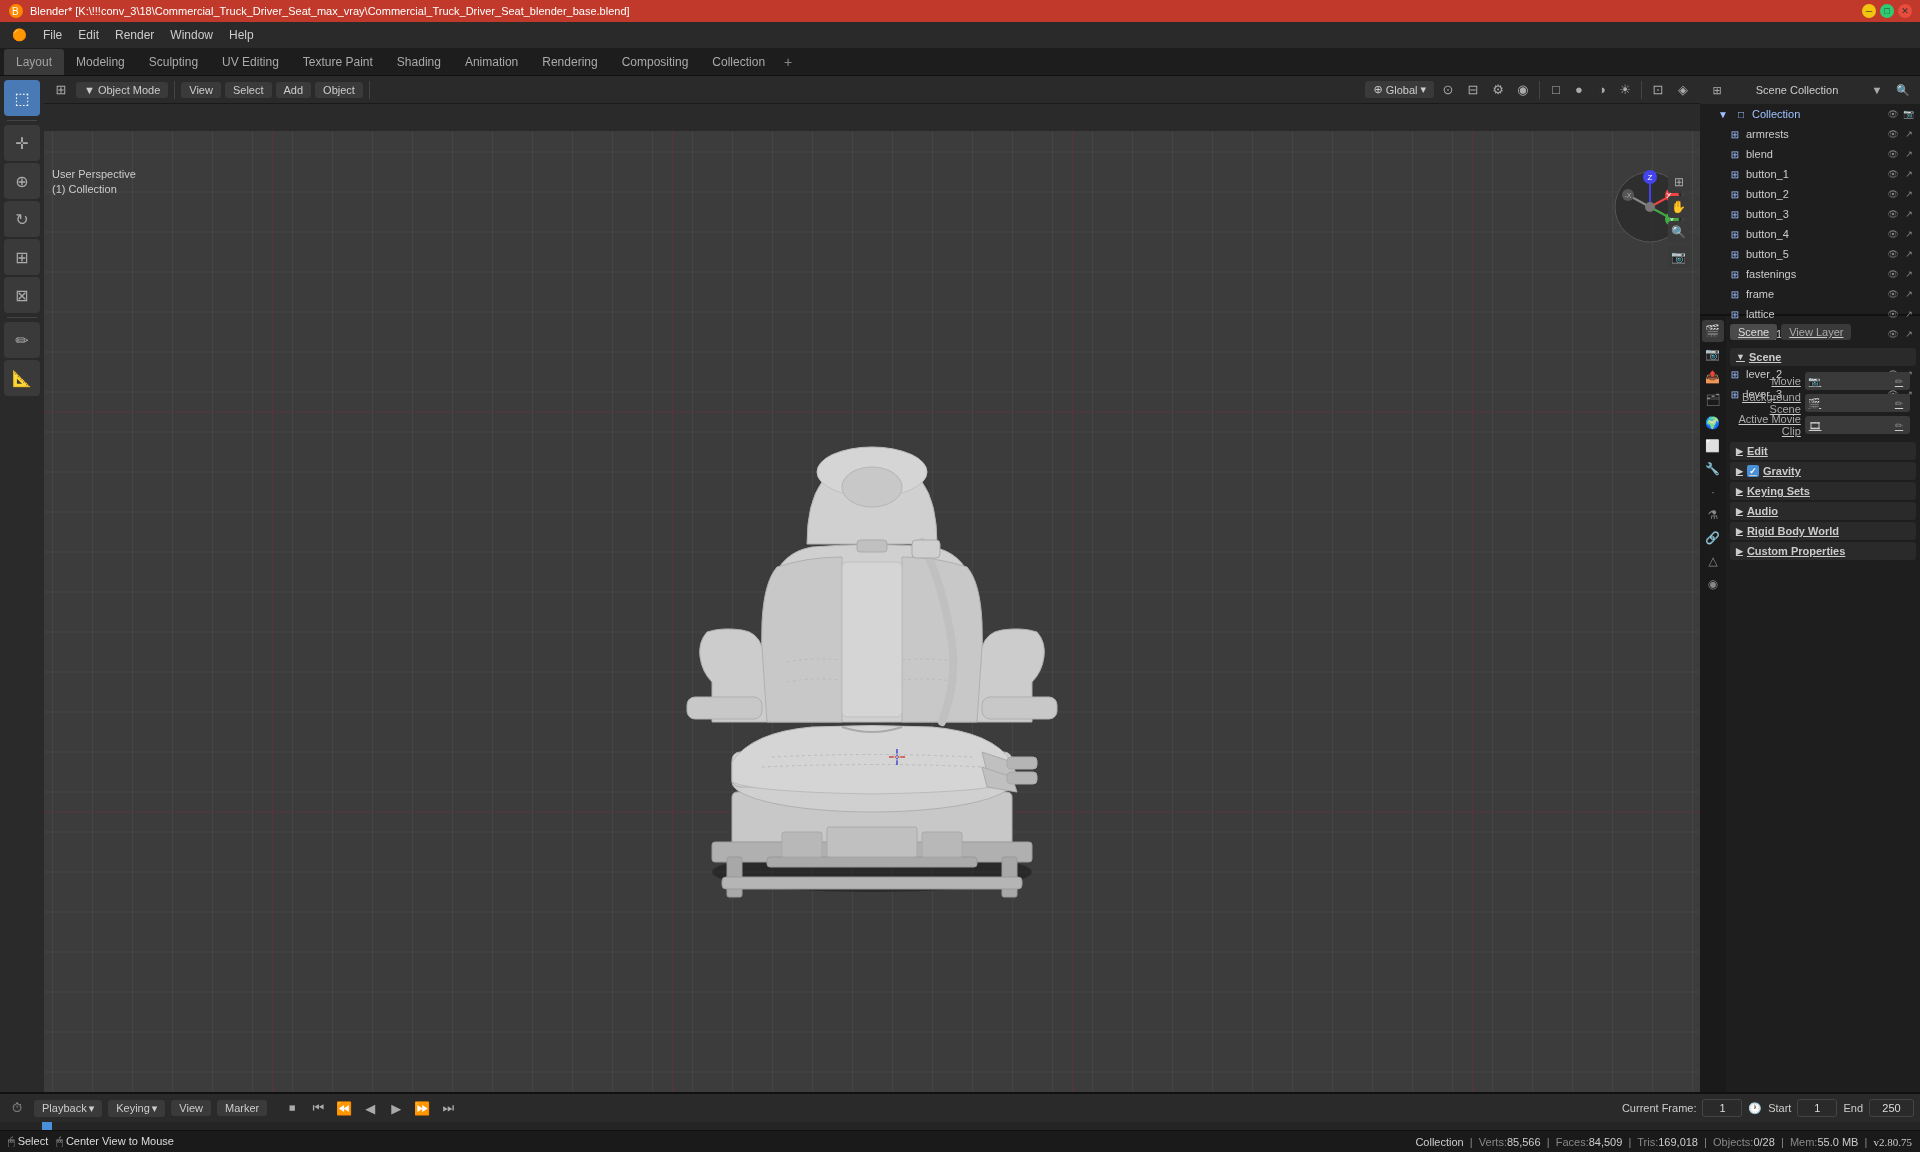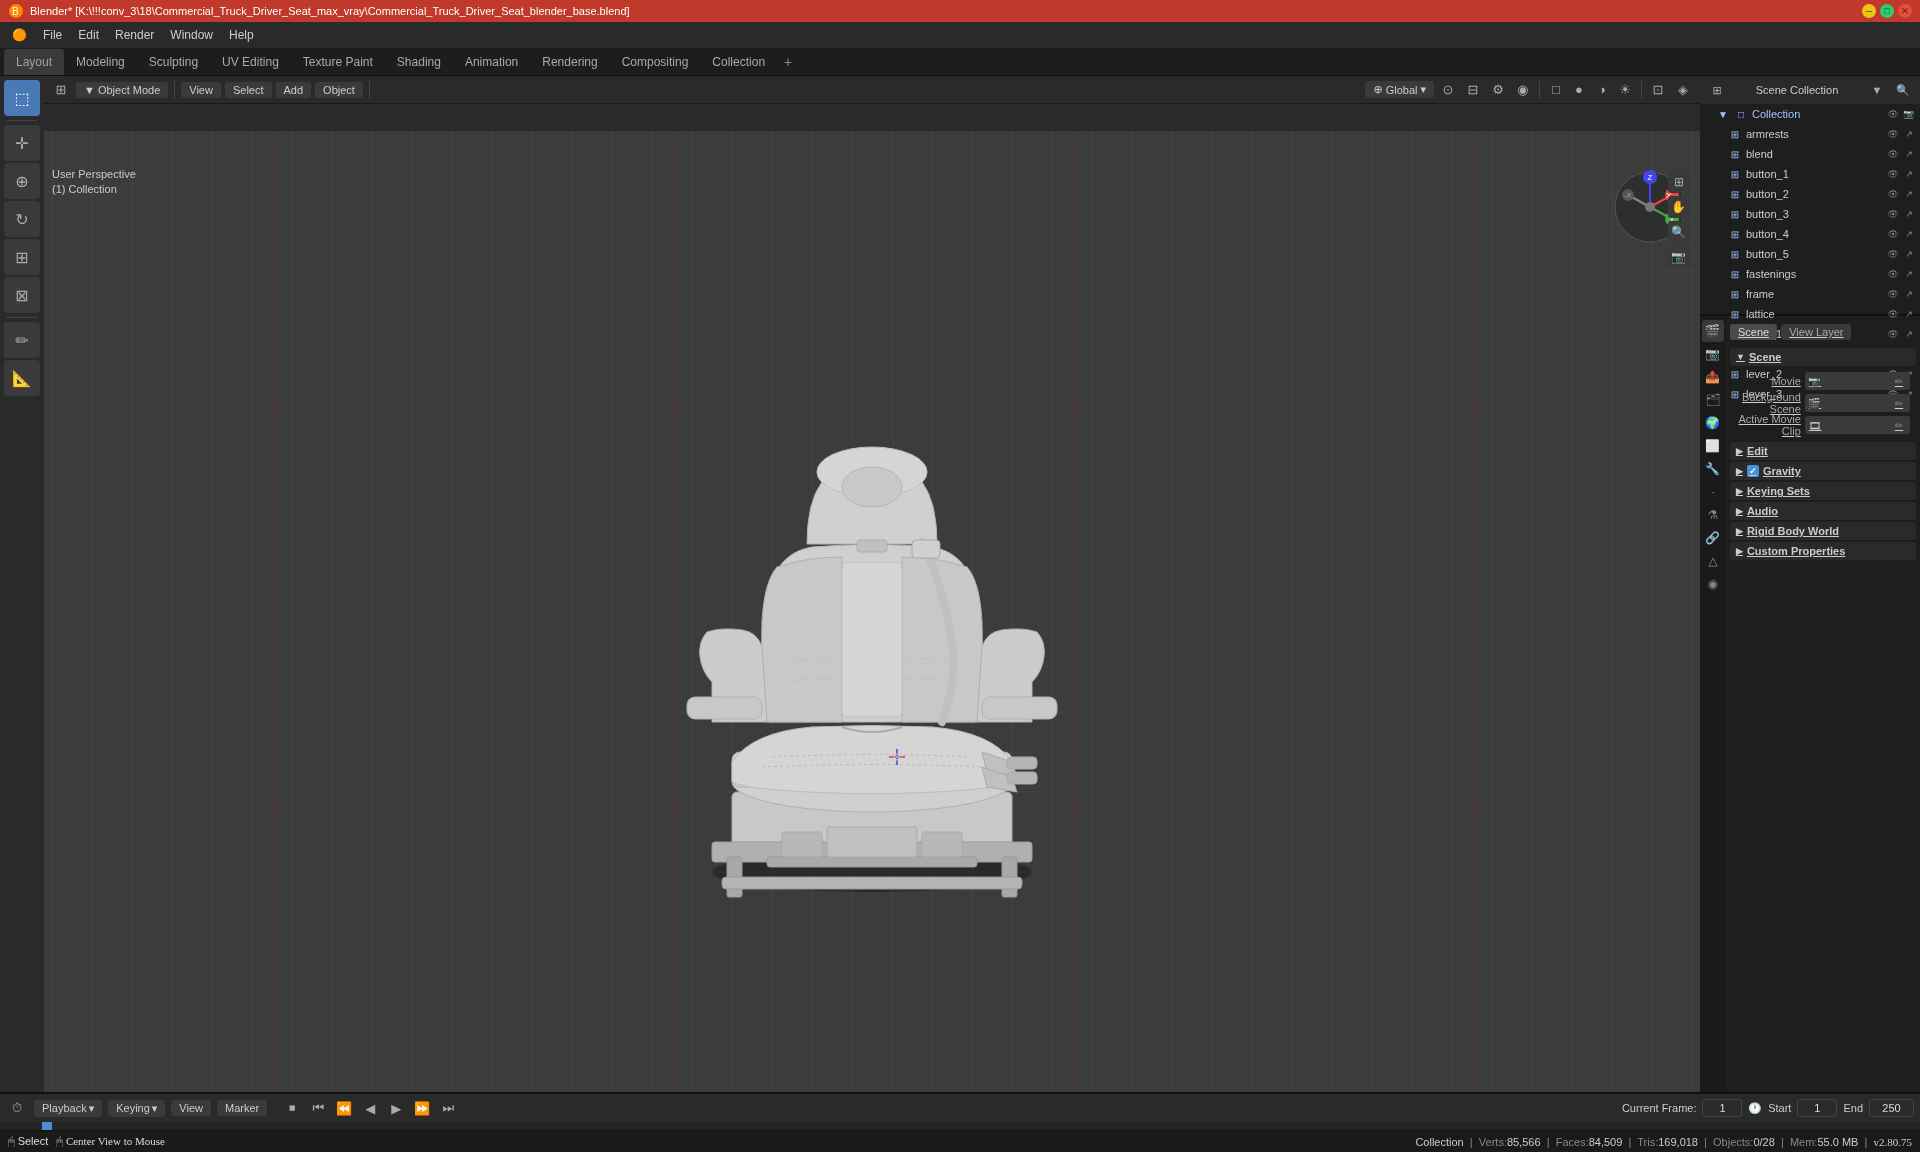--- a/index.html
+++ b/index.html
@@ -1164,21 +1164,21 @@
       </div>
     </div>
   </div>
 </div>
 
 <div id="status-bar">
   <div class="status-item">
     <span>🖱 </span><span style="color:#ddd;">Select</span>
   </div>
   <div class="status-item">
-    <span>🖱 </span><span style="color:#ddd;font-family:Liberation Serif, serif;">Center View to Mouse</span>
+    <span>🖱 </span><span style="color:#ddd;">Center View to Mouse</span>
   </div>
   <div style="margin-left:auto;display:flex;gap:12px;">
     <span class="status-item">
       <span>Collection</span>
       &nbsp;|&nbsp;
       Verts:<span style="color:#ccc;">85,566</span>
       &nbsp;|&nbsp;
       Faces:<span style="color:#ccc;">84,509</span>
       &nbsp;|&nbsp;
       Tris:<span style="color:#ccc;">169,018</span>

